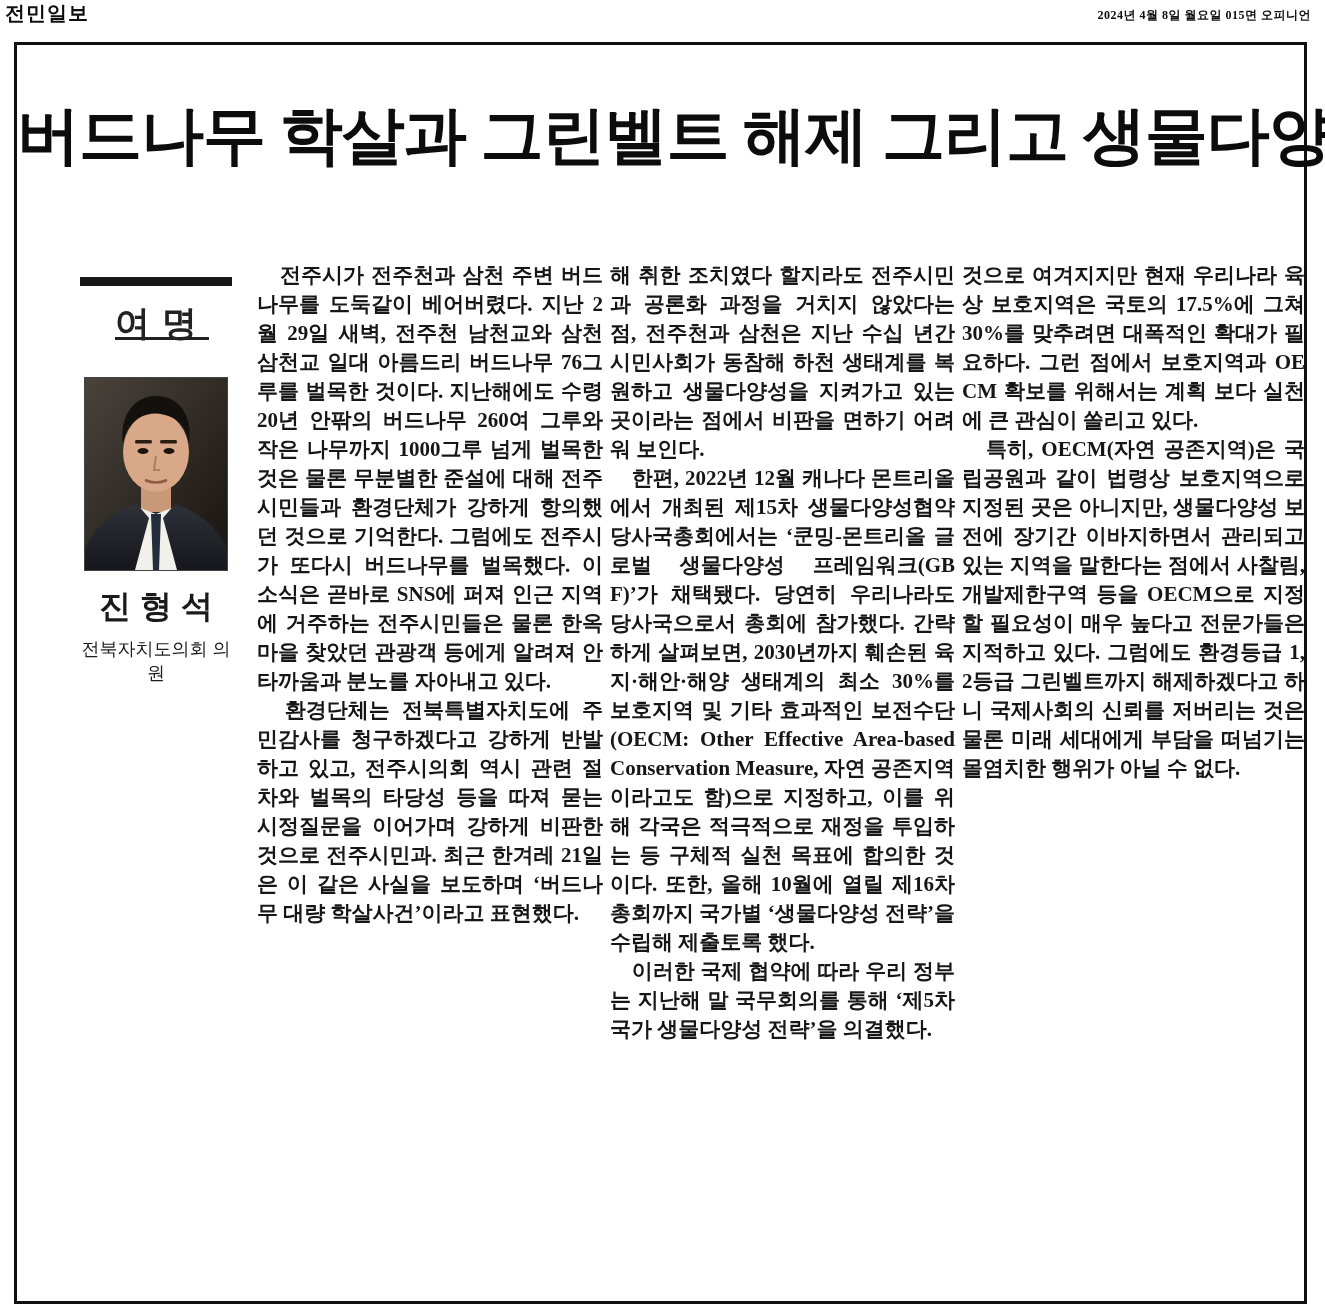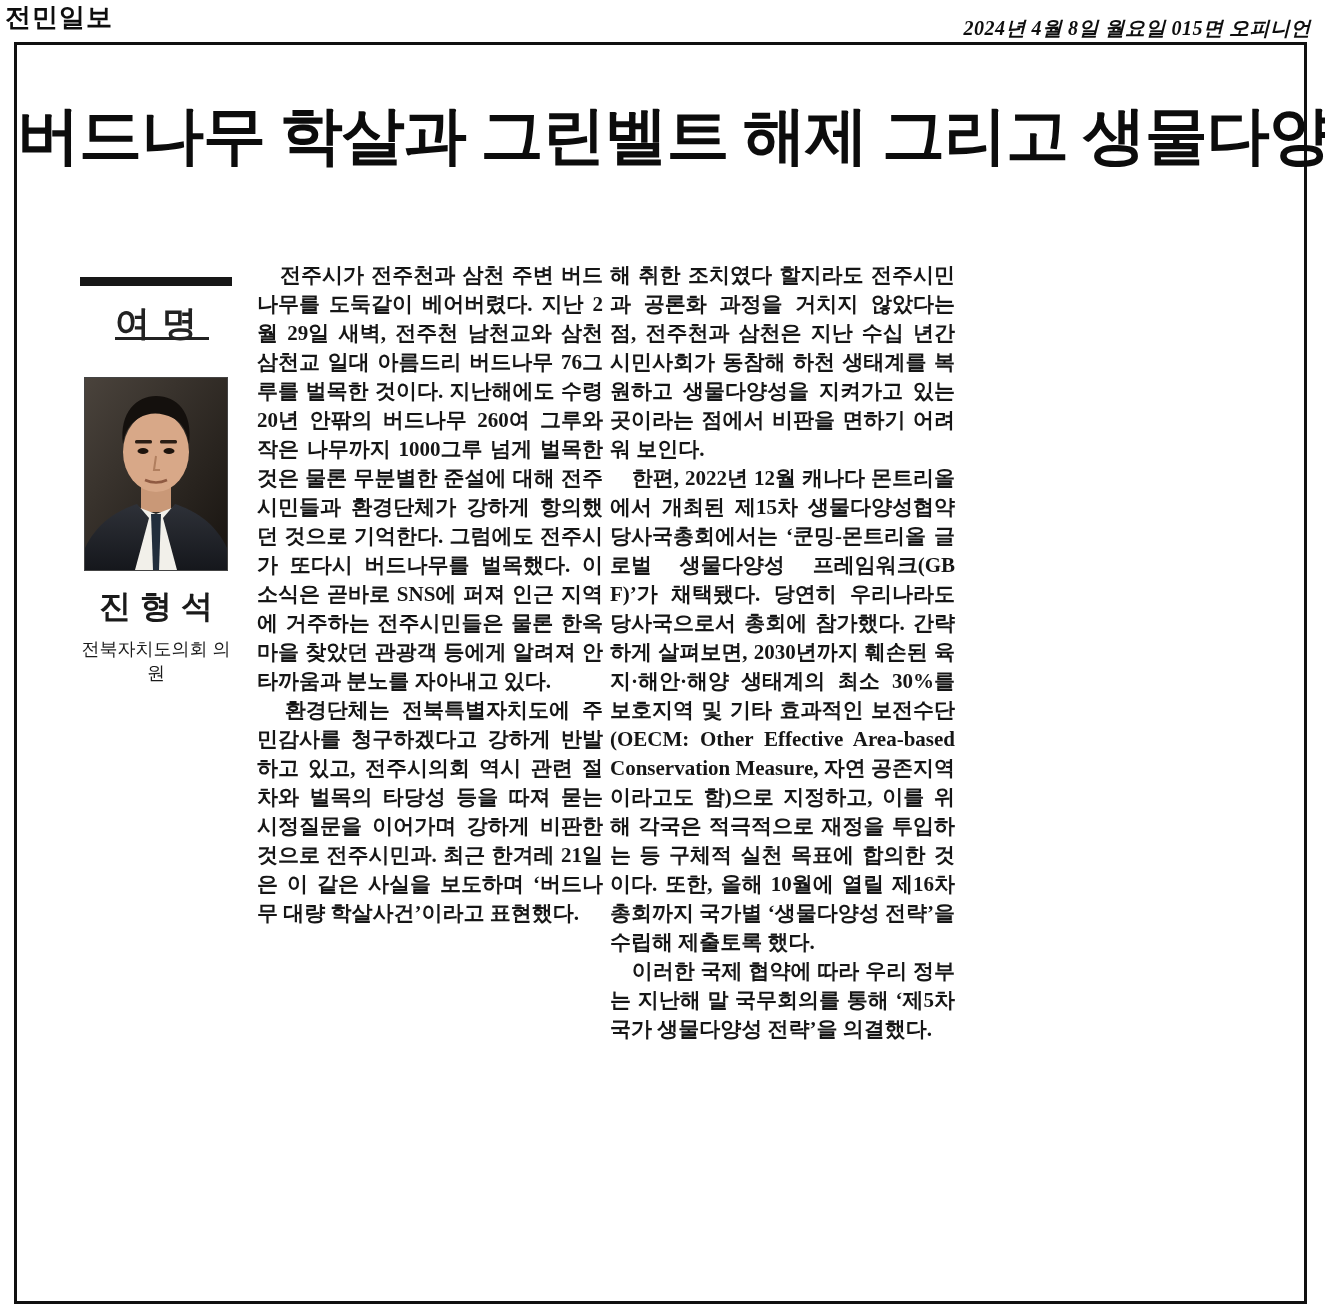--- a/index.html
+++ b/index.html
@@ -2,28 +2,27 @@
 <html lang="ko"><head>
 <meta charset="utf-8">
 <style>
   html,body{margin:0;padding:0;background:#fff;}
   .page{
     position:relative;width:1325px;height:1314px;background:#ffffff;
     font-family:"Liberation Serif","DejaVu Serif",serif;color:#141414;overflow:hidden;
   }
   
   .masthead-name{
-    position:absolute;left:5px;top:0px;font-size:26px;font-weight:bold;
+    position:absolute;left:5px;top:0px;font-size:20px;font-weight:bold;
     letter-spacing:1px;color:#0e0e0e;
     font-family:"Liberation Serif","DejaVu Serif",serif;
   }
   .masthead-dateline{
-    position:absolute;right:14px;top:15px;font-size:20px;font-weight:bold;color:#0e0e0e;
+    position:absolute;right:14px;top:7px;font-size:12px;font-weight:bold;color:#0e0e0e;
     letter-spacing:0.5px;
-    font-style:italic;
   }
   
   .article-box{
     position:absolute;left:14px;top:42px;width:1293px;height:1262px;
     border:3px solid #101010;background:#fff;box-sizing:border-box;
   }
   .headline{
     position:absolute;left:0;top:48px;width:100%;text-align:center;
     font-size:63px;font-weight:bold;letter-spacing:-1px;color:#0c0c0c;
     font-family:"Liberation Serif","DejaVu Serif",serif;white-space:nowrap;
@@ -124,16 +123,18 @@
     <div class="body-col col-1">
         <p class="para">　전주시가 전주천과 삼천 주변 버드나무를 도둑같이 베어버렸다. 지난 2월 29일 새벽, 전주천 남천교와 삼천 삼천교 일대 아름드리 버드나무 76그루를 벌목한 것이다. 지난해에도 수령 20년 안팎의 버드나무 260여 그루와 작은 나무까지 1000그루 넘게 벌목한 것은 물론 무분별한 준설에 대해 전주시민들과 환경단체가 강하게 항의했던 것으로 기억한다. 그럼에도 전주시가 또다시 버드나무를 벌목했다. 이 소식은 곧바로 SNS에 퍼져 인근 지역에 거주하는 전주시민들은 물론 한옥마을 찾았던 관광객 등에게 알려져 안타까움과 분노를 자아내고 있다.</p>
         <p class="para">　환경단체는 전북특별자치도에 주민감사를 청구하겠다고 강하게 반발하고 있고, 전주시의회 역시 관련 절차와 벌목의 타당성 등을 따져 묻는 시정질문을 이어가며 강하게 비판한 것으로 전주시민과. 최근 한겨레 21일은 이 같은 사실을 보도하며 ‘버드나무 대량 학살사건’이라고 표현했다.</p>
       </div>
     <div class="body-col col-2">
         <p class="para">해 취한 조치였다 할지라도 전주시민과 공론화 과정을 거치지 않았다는 점, 전주천과 삼천은 지난 수십 년간 시민사회가 동참해 하천 생태계를 복원하고 생물다양성을 지켜가고 있는 곳이라는 점에서 비판을 면하기 어려워 보인다.</p>
         <p class="para">　한편, 2022년 12월 캐나다 몬트리올에서 개최된 제15차 생물다양성협약 당사국총회에서는 ‘쿤밍-몬트리올 글로벌 생물다양성 프레임워크(GBF)’가 채택됐다. 당연히 우리나라도 당사국으로서 총회에 참가했다. 간략하게 살펴보면, 2030년까지 훼손된 육지·해안·해양 생태계의 최소 30%를 보호지역 및 기타 효과적인 보전수단(OECM: Other Effective Area-based Conservation Measure, 자연 공존지역이라고도 함)으로 지정하고, 이를 위해 각국은 적극적으로 재정을 투입하는 등 구체적 실천 목표에 합의한 것이다. 또한, 올해 10월에 열릴 제16차 총회까지 국가별 ‘생물다양성 전략’을 수립해 제출토록 했다.</p>
         <p class="para">　이러한 국제 협약에 따라 우리 정부는 지난해 말 국무회의를 통해 ‘제5차 국가 생물다양성 전략’을 의결했다.</p>
       </div>
     <div class="body-col col-3">
+        <p class="para">것으로 여겨지지만 현재 우리나라 육상 보호지역은 국토의 17.5%에 그쳐 30%를 맞추려면 대폭적인 확대가 필요하다. 그런 점에서 보호지역과 OECM 확보를 위해서는 계획 보다 실천에 큰 관심이 쏠리고 있다.</p>
+        <p class="para">　특히, OECM(자연 공존지역)은 국립공원과 같이 법령상 보호지역으로 지정된 곳은 아니지만, 생물다양성 보전에 장기간 이바지하면서 관리되고 있는 지역을 말한다는 점에서 사찰림, 개발제한구역 등을 OECM으로 지정할 필요성이 매우 높다고 전문가들은 지적하고 있다. 그럼에도 환경등급 1, 2등급 그린벨트까지 해제하겠다고 하니 국제사회의 신뢰를 저버리는 것은 물론 미래 세대에게 부담을 떠넘기는 몰염치한 행위가 아닐 수 없다.</p>
       </div>
 
   </div>
 </div>
 
 </body></html>

